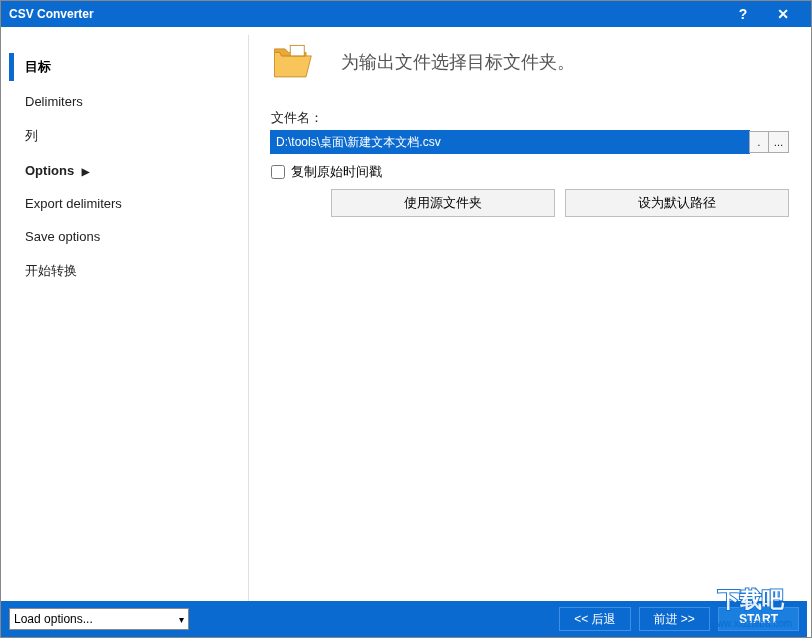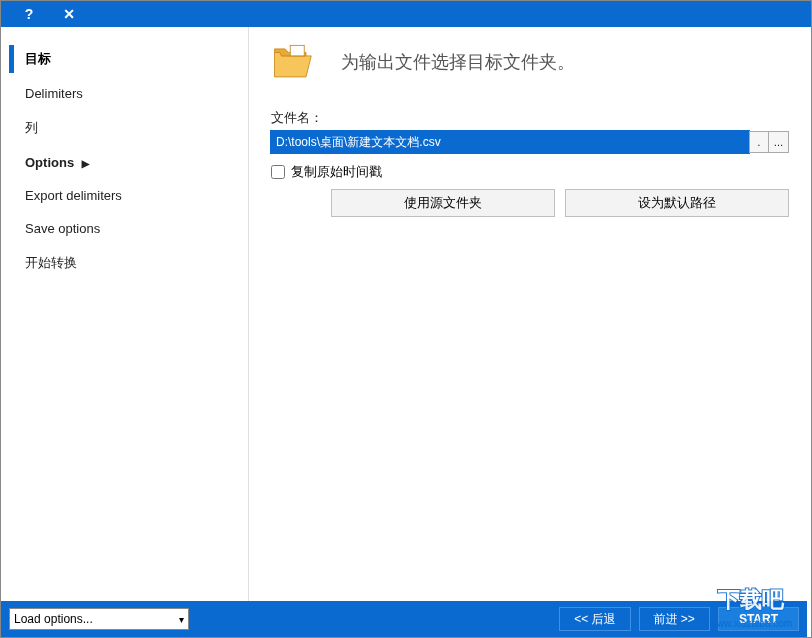--- a/index.html
+++ b/index.html
@@ -8,20 +8,21 @@
   .titlebar {
     height: 26px; background: #0a6acf; color: #fff; display: flex; align-items: center;
     padding: 0 8px; font-size: 12px; font-weight: bold; position: relative;
   }
   .titlebar .title { flex: 1; }
   .titlebar .tb-btn { width: 40px; text-align: center; cursor: pointer; font-size: 14px; }
   .body { display: flex; height: calc(100% - 26px - 36px); background: #fff; }
   .sidebar {
     width: 248px; border-right: 1px solid #e0e0e0; padding-top: 14px;
     background: #ffffff;
+    margin-top: 8px;
   }
   .sidebar-item {
     padding: 9px 12px 9px 24px; font-size: 13px; color: #222; cursor: pointer;
     position: relative;
   }
   .sidebar-item.active {
     font-weight: bold; color: #000;
   }
   .sidebar-item.active::before {
     content: ""; position: absolute; left: 8px; top: 4px; bottom: 4px; width: 5px; background: #0a6acf;
@@ -74,20 +75,21 @@
     position: absolute; right: 0; bottom: 0; width: 120px; height: 60px; pointer-events: none;
     opacity: 0.9;
   }
 </style>
 </head>
 <body>
 
 <div class="window">
 
   <div class="titlebar">
+    <span class="title">CSV Converter</span>
     <span class="tb-btn">?</span>
     <span class="tb-btn">✕</span>
   </div>
 
   <div class="body">
 
     <div class="sidebar">
       <div class="sidebar-item active bold">
         <span>目标</span>
       </div>

